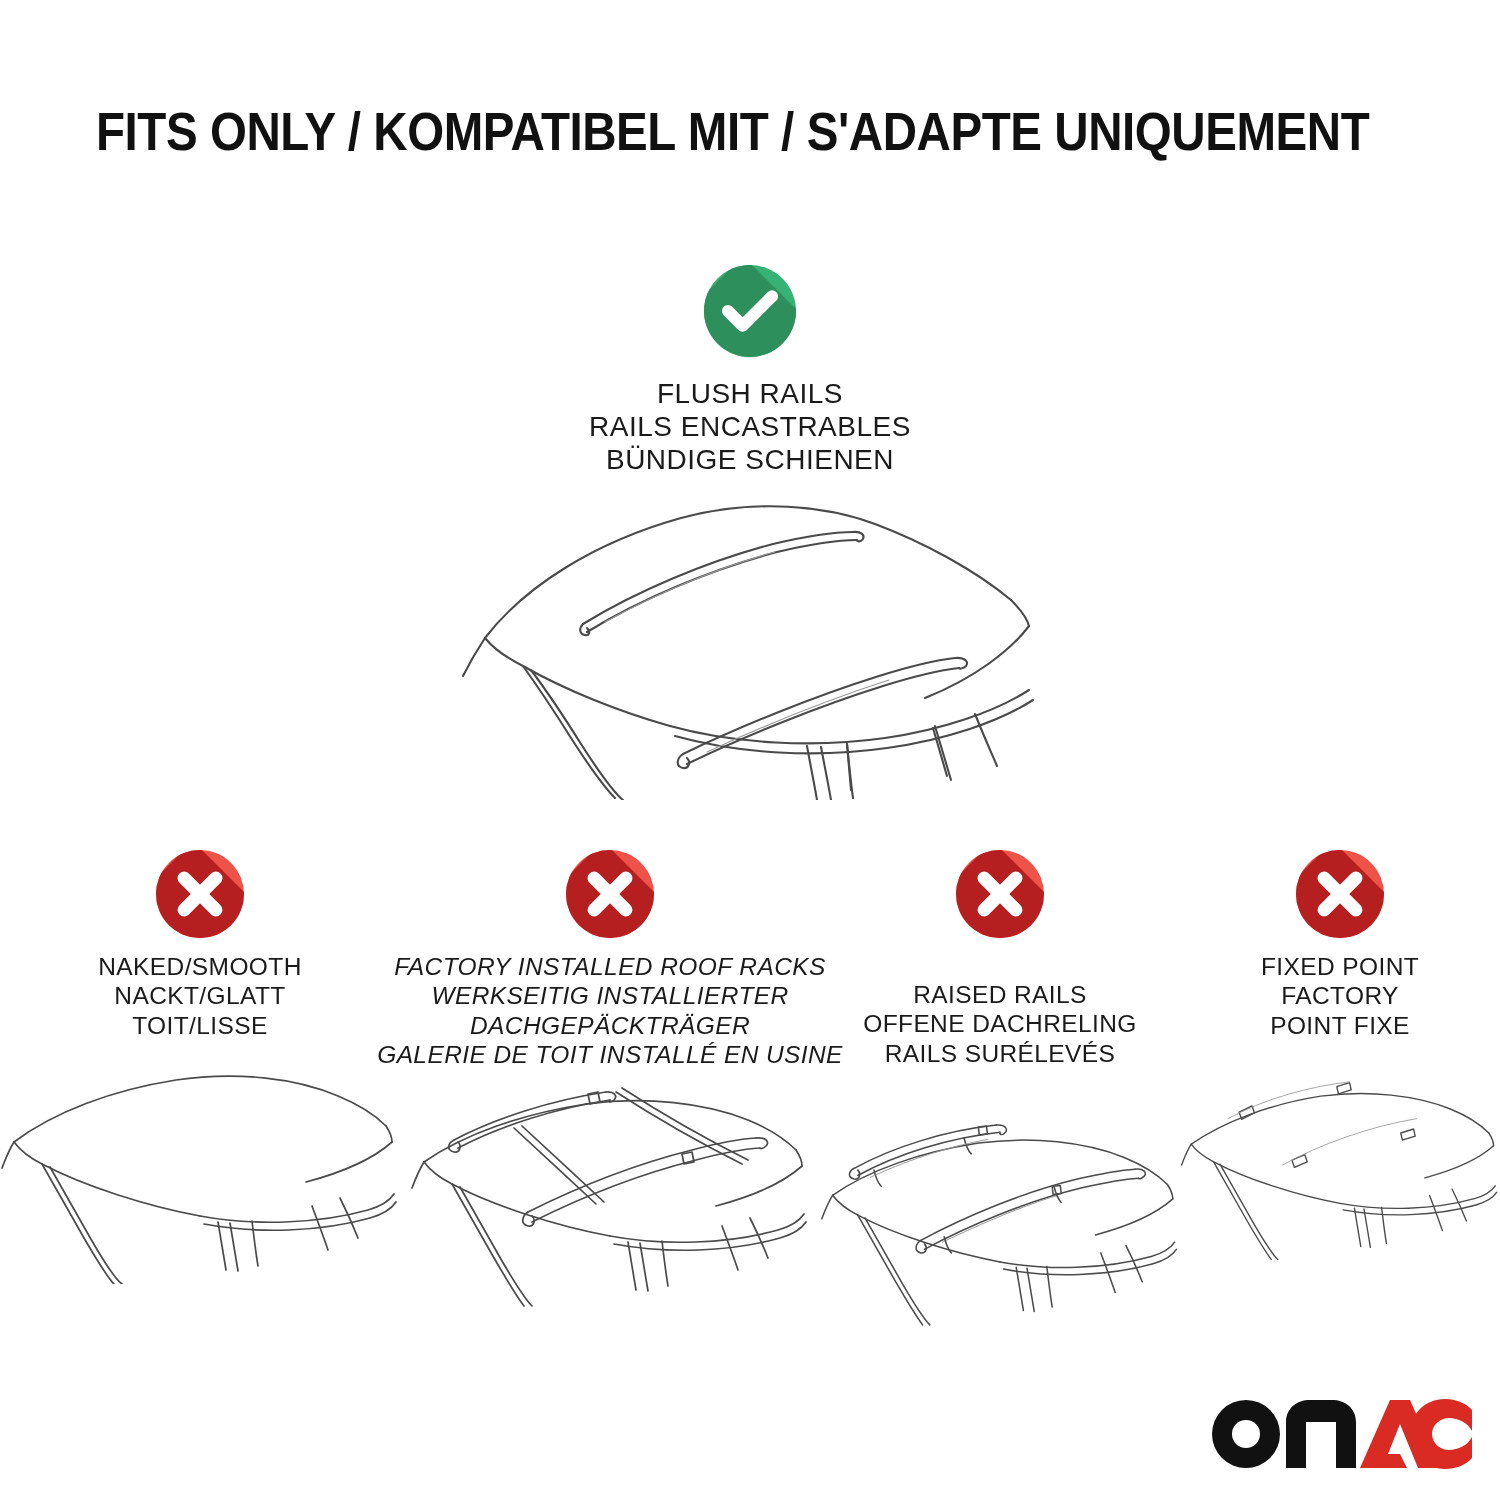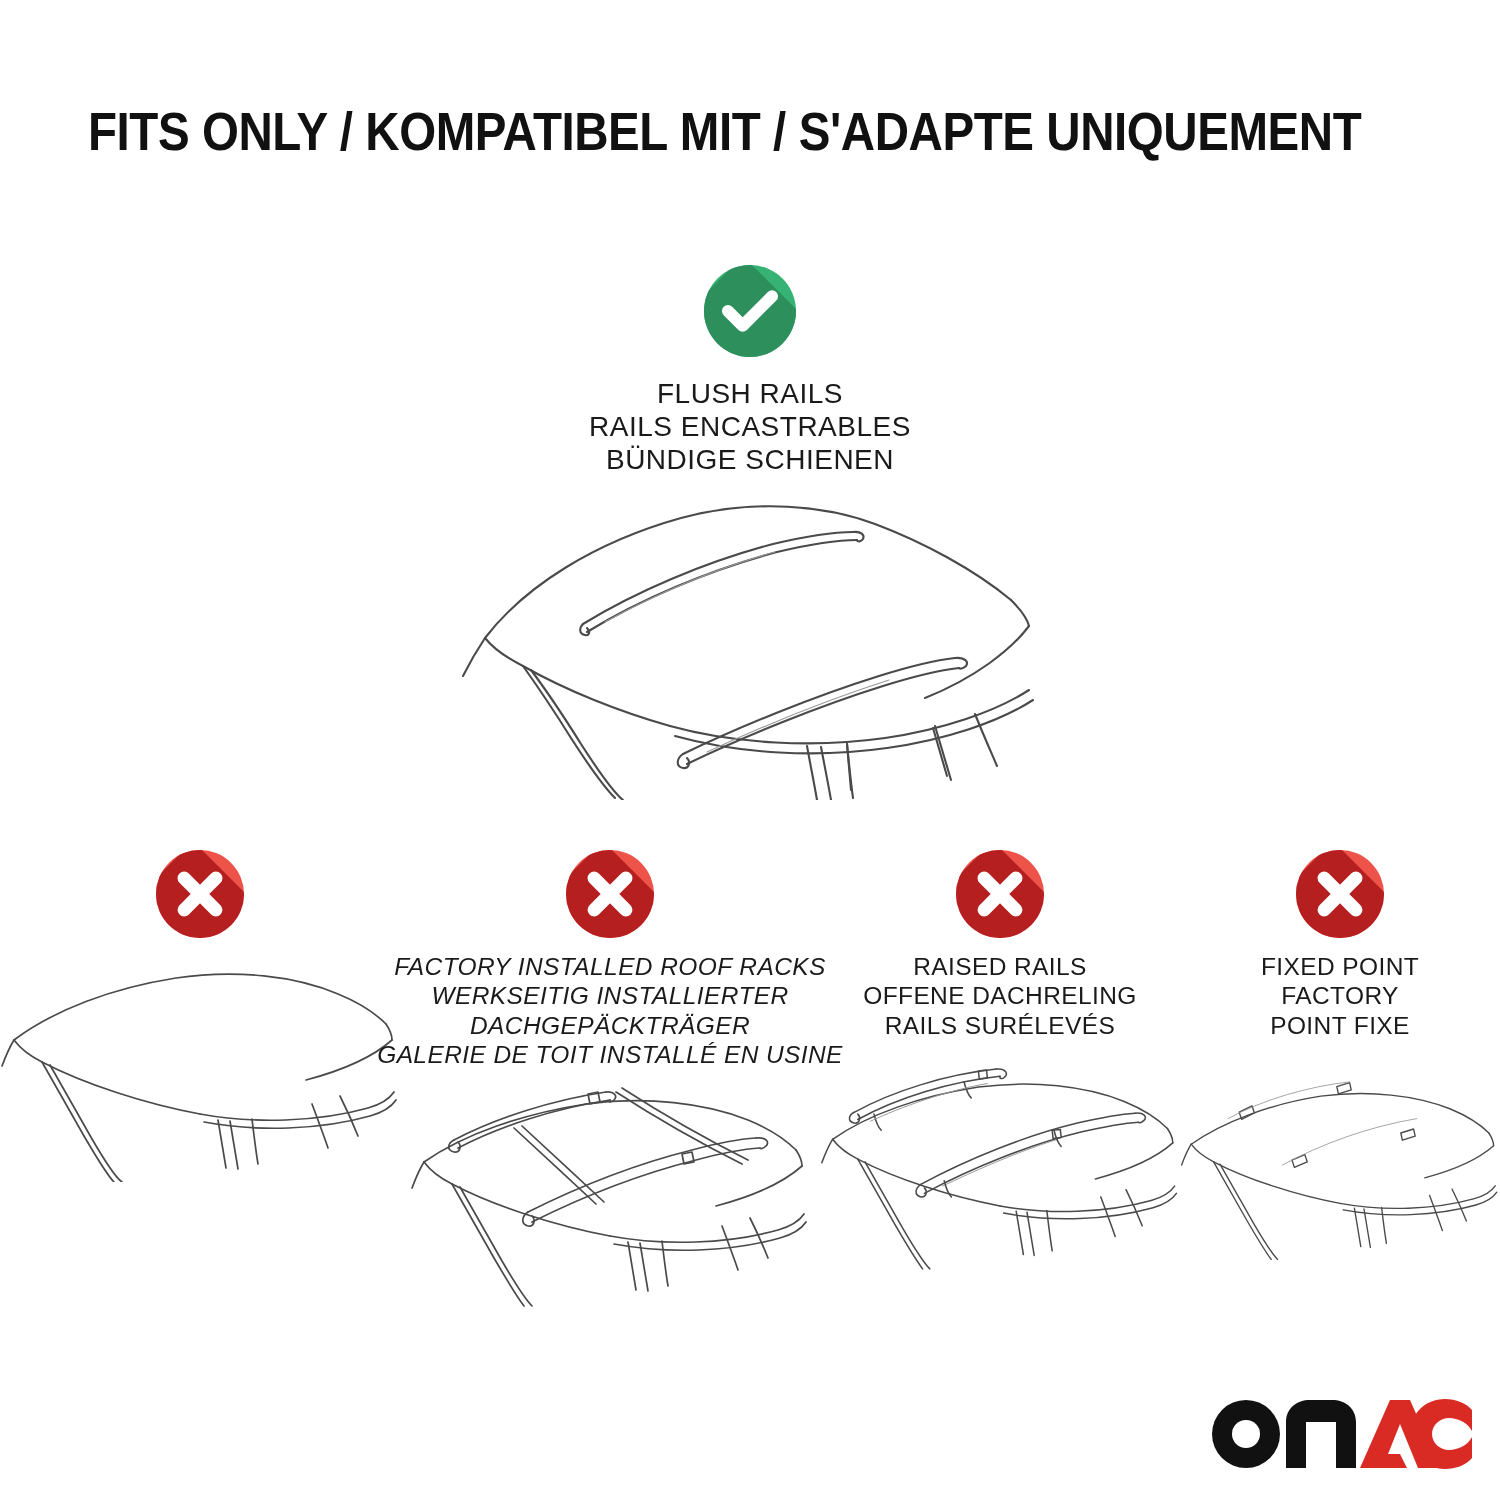--- a/index.html
+++ b/index.html
@@ -7,21 +7,21 @@
     width: 1500px; height: 1500px;
     background: #ffffff;
     font-family: "Liberation Sans", sans-serif;
     overflow: hidden;
   }
   .page { position: relative; width: 1500px; height: 1500px; background: #fff; }
 
   
   .title-bar {
     position: absolute;
-    left: 4px; right: 0; top: 103px;
+    left: 12px; right: 0; top: 103px;
     text-align: left;
     padding-left: 84px;
   }
   .title-bar h1 {
     font-family: "Liberation Sans Narrow", "Liberation Sans", sans-serif;
     font-weight: 700;
     font-size: 54px;
     letter-spacing: -0.5px;
     color: #111111;
     white-space: nowrap;
@@ -103,21 +103,21 @@
     align-items: flex-start;
   }
   .col {
     position: relative;
     display: flex;
     flex-direction: column;
     align-items: center;
   }
   .col-1 { width: 400px; }
   .col-2 { width: 420px; font-style: italic; }
-  .col-3 { width: 360px; }
+  .col-3 { width: 360px; gap: 28px; }
   .col-4 { width: 320px; }
 
   .col .badge { width: 88px; height: 88px; }
 
   .col-labels {
     margin-top: 14px;
     text-align: center;
     color: #1a1a1a;
     font-size: 24.5px;
     line-height: 1.2;
@@ -217,20 +217,25 @@
       <div class="badge no">
         <span class="shadow"></span>
         <span class="mark">
           <svg viewBox="0 0 100 100" xmlns="http://www.w3.org/2000/svg" aria-hidden="true">
             <g stroke="#ffffff" stroke-width="15" stroke-linecap="round">
               <line x1="32" y1="32" x2="68" y2="68"></line>
               <line x1="68" y1="32" x2="32" y2="68"></line>
             </g>
           </svg>
         </span>
+      </div>
+      <div class="col-labels">
+        <div>NAKED/SMOOTH</div>
+        <div>NACKT/GLATT</div>
+        <div>TOIT/LISSE</div>
       </div>
       <div class="col-art">
         <svg viewBox="0 0 400 230" xmlns="http://www.w3.org/2000/svg" aria-hidden="true">
           <g fill="none" stroke="#4a4a4a" stroke-width="1.7" stroke-linecap="round" stroke-linejoin="round">
             <path d="M14 88 C54 58 112 36 176 26 C236 17 296 24 338 42 C360 51 376 62 386 72"></path>
             <path d="M386 72 C390 78 392 83 392 88"></path>
             <path d="M392 88 C374 104 344 118 306 128"></path>
             <path d="M14 88 C20 96 30 104 42 110"></path>
             <path d="M42 110 C84 132 146 152 200 162"></path>
             <path d="M200 162 C254 172 318 170 368 156 C382 152 390 146 394 140"></path>

